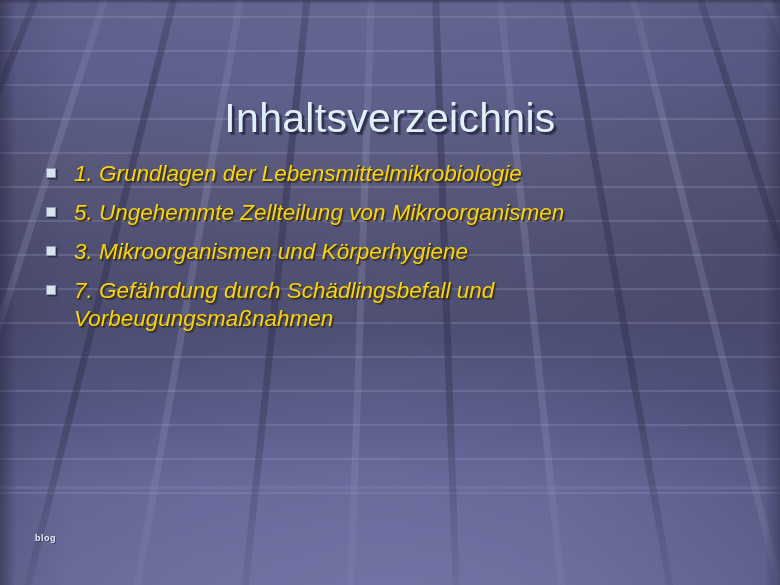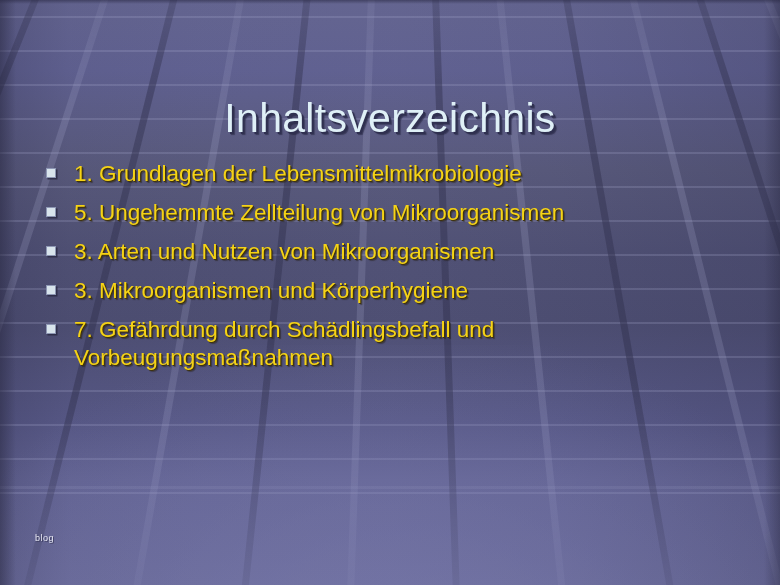--- a/index.html
+++ b/index.html
@@ -144,20 +144,21 @@
   }
 
   #toc {
     position: absolute;
     left: 42px;
     top: 160px;
     right: 40px;
     margin: 0;
     padding: 0;
     list-style: none;
+    font-style: italic;
   }
   .toc-item {
     position: relative;
     padding-left: 32px;
     margin-bottom: 11px;
     font-size: 22.5px;
     line-height: 28px;
     color: #f5d316;
     text-shadow:
       1px 1px 0 #40330a,
@@ -175,21 +176,21 @@
     box-shadow: 1.5px 1.5px 0 rgba(38,38,62,0.75);
     box-sizing: border-box;
   }
   .toc-text { display: block; }
 
   #footer-mark {
     position: absolute;
     left: 35px;
     bottom: 42px;
     font-size: 9px;
-    font-weight: normal;
+    font-weight: bold;
     letter-spacing: 0.5px;
     color: #e8e9f4;
     text-shadow: 1px 1px 0 rgba(40,40,66,0.6);
   }
 </style>
 </head>
 <body>
 
 <div id="slide">
 
@@ -226,24 +227,20 @@
         <li class="toc-item">
           <span class="bullet"></span>
           <span class="toc-text">1. Grundlagen der Lebensmittelmikrobiologie</span>
         </li>
         <li class="toc-item">
           <span class="bullet"></span>
           <span class="toc-text">5. Ungehemmte Zellteilung von Mikroorganismen</span>
         </li>
         <li class="toc-item">
           <span class="bullet"></span>
-          <span class="toc-text">3. Arten und Nutzen von Mikroorganismen</span>
-        </li>
-        <li class="toc-item">
-          <span class="bullet"></span>
           <span class="toc-text">3. Mikroorganismen und Körperhygiene</span>
         </li>
         <li class="toc-item">
           <span class="bullet"></span>
           <span class="toc-text">7. Gefährdung durch Schädlingsbefall und Vorbeugungsmaßnahmen</span>
         </li>
       </ul>
 
     <div id="footer-mark">blog</div>
 

